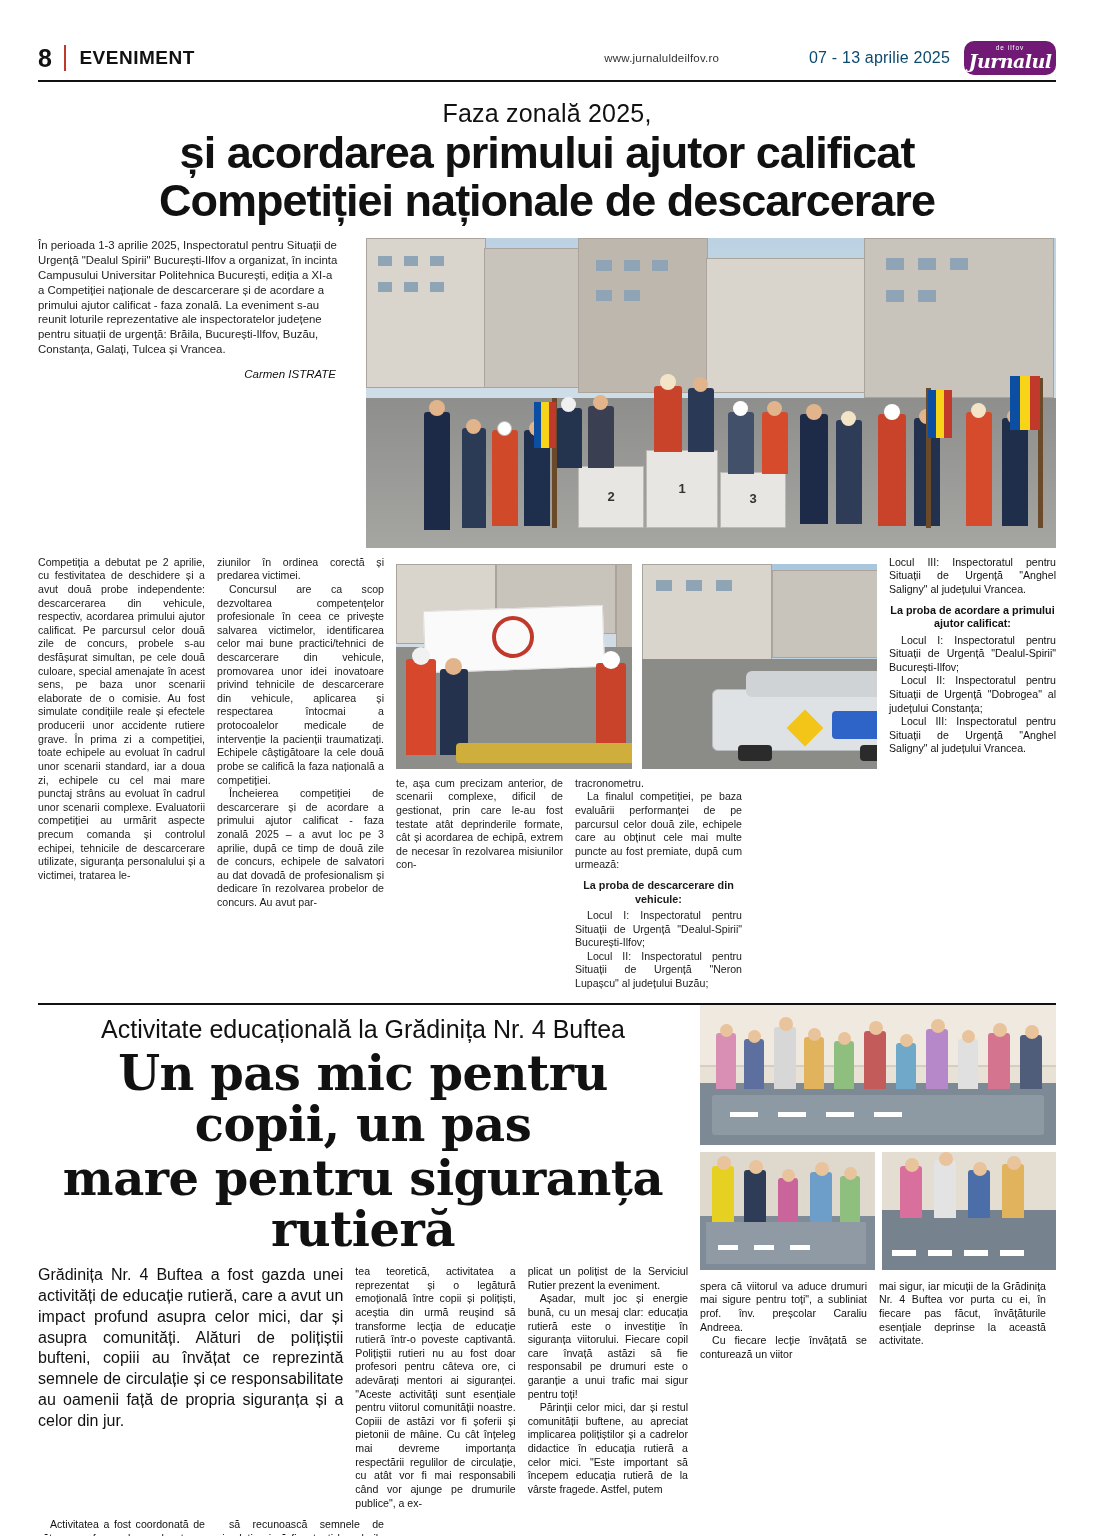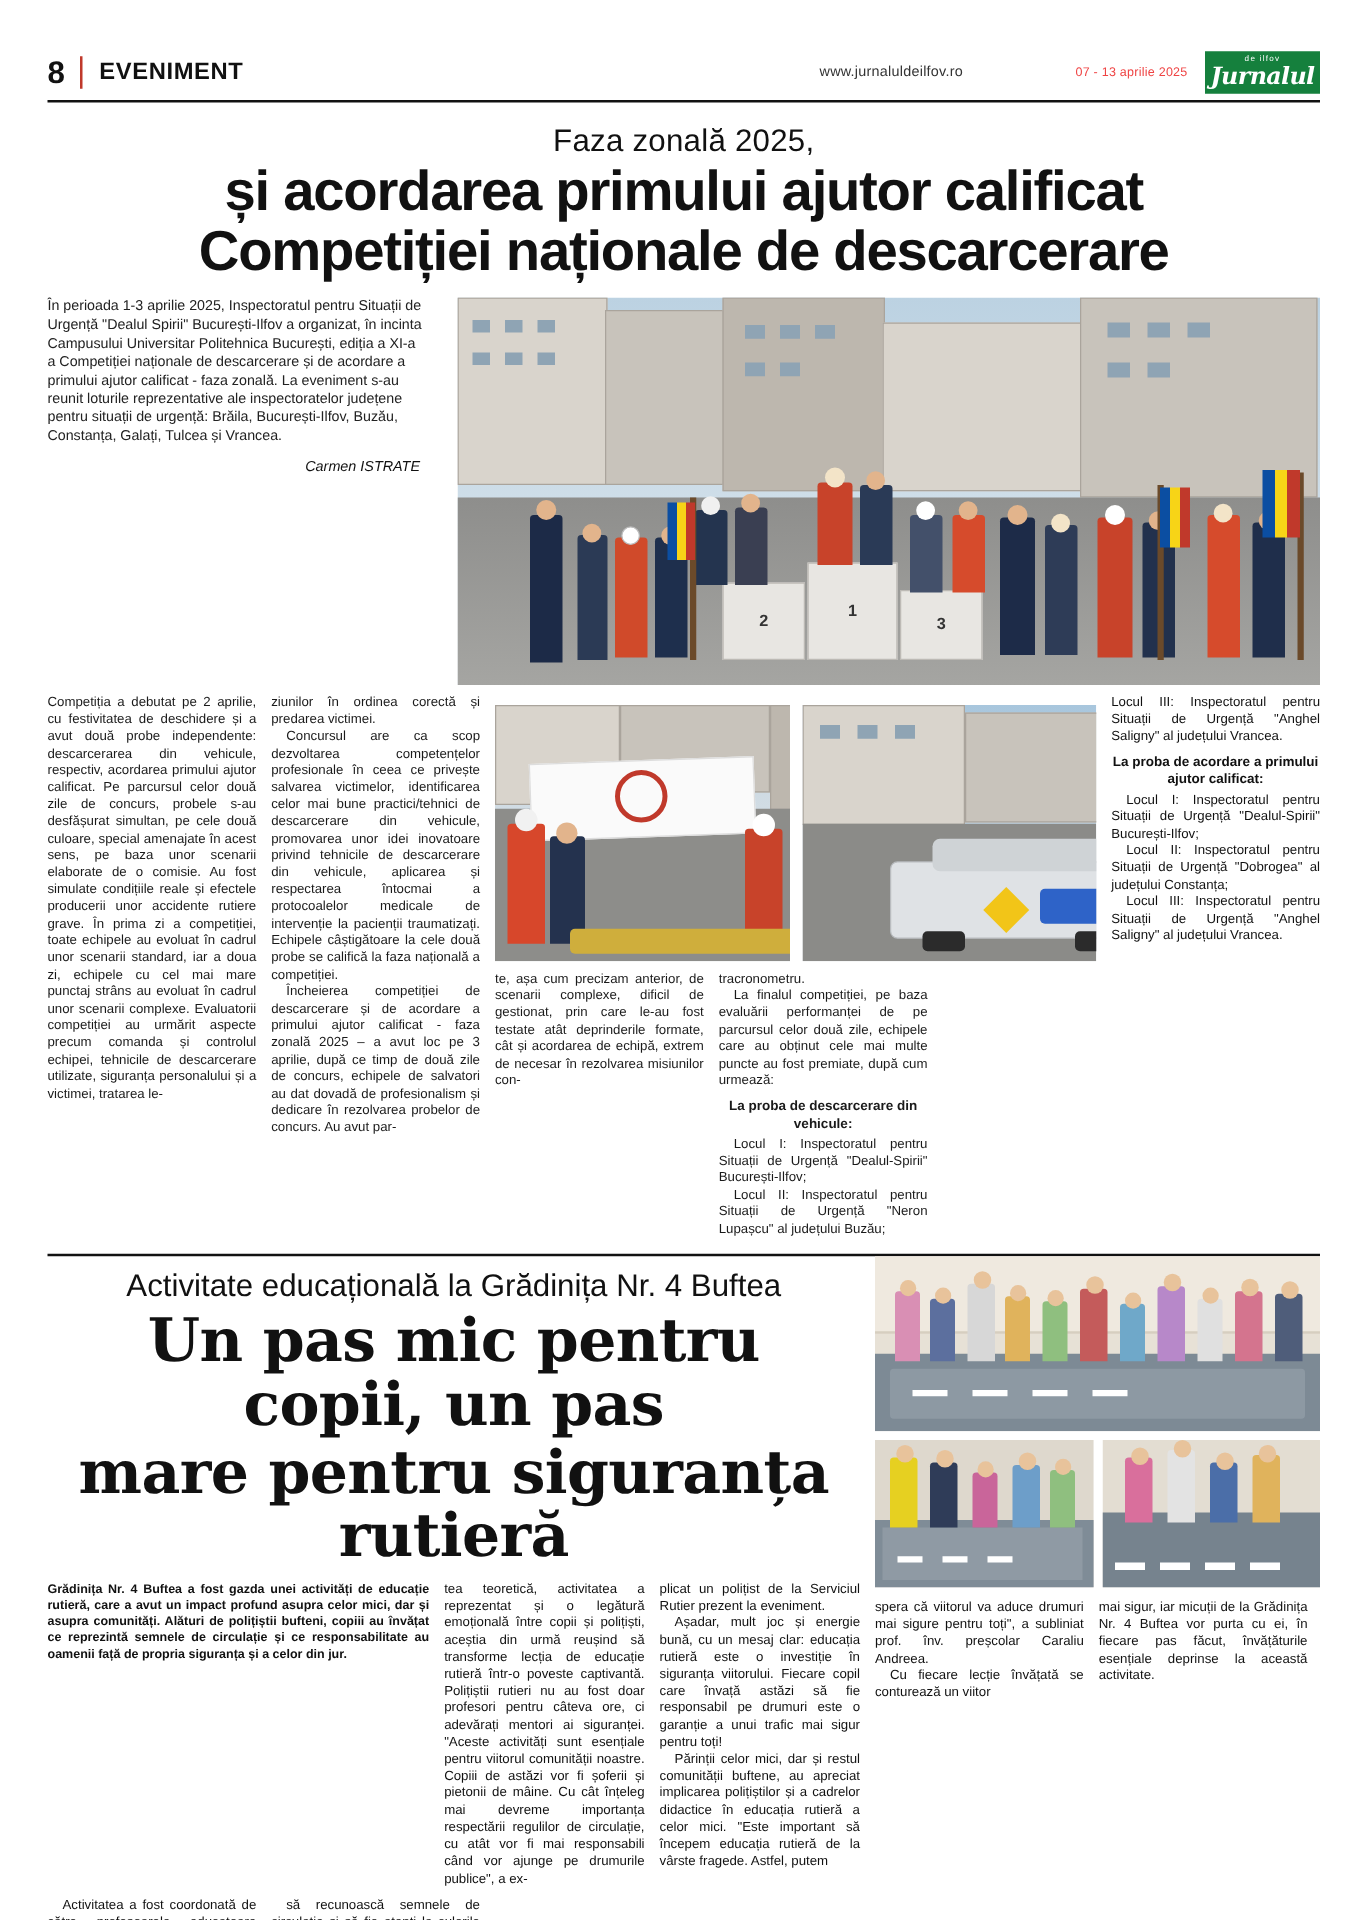--- a/index.html
+++ b/index.html
@@ -13,23 +13,23 @@
   }
   .page { position:relative; width:1094px; height:1536px; padding:40px 38px 20px 38px; }
 
   
   .masthead { display:flex; align-items:center; height:42px; border-bottom:2px solid #111; padding-bottom:4px; }
   .folio { font-size:25px; font-weight:bold; letter-spacing:-0.5px; color:#111; }
   .folio-sep { width:2px; height:26px; background:#c0392b; margin:0 13px 0 13px; }
   .section-name { font-size:19px; font-weight:bold; letter-spacing:0.5px; color:#111; }
   .mast-spacer { flex:1; }
   .site-url { font-size:11.5px; color:#333; letter-spacing:0.2px; margin-right:90px; }
-  .issue-date { font-size:10px; color:#ef4444; letter-spacing:0.2px; margin-right:14px; }
-  .logo { width:92px; height:34px; background:#15803d; color:#fff; display:flex; flex-direction:column;
-          align-items:center; justify-content:center; line-height:1; position:relative; }
+  .issue-date { font-size:16px; color:#0c4a6e; letter-spacing:0.2px; margin-right:14px; }
+  .logo { width:92px; height:34px; background:#701a75; color:#fff; display:flex; flex-direction:column;
+          align-items:center; justify-content:center; line-height:1; position:relative;border-radius:10px; }
   .logo .de-ilfov { font-size:6.5px; letter-spacing:1px; text-transform:lowercase; margin-bottom:1px; }
   .logo .jurnalul { font-family:"DejaVu Serif", serif; font-size:19px; font-weight:bold; font-style:italic; letter-spacing:-0.5px; }
 
   
   .kicker { text-align:center; font-size:25px; color:#111; margin:17px 0 0 0; font-weight:400; letter-spacing:0.2px; }
   .headline { text-align:center; font-weight:bold; line-height:1.02; margin:2px 0 0 0; letter-spacing:-1px; }
   .h1 { font-size:46px; }
   .h2 { font-size:45px; }
   .h3 { font-size:45px; }
 
@@ -51,21 +51,21 @@
   .subhead { text-align:center; font-weight:bold; font-size:10.8px; line-height:1.25; margin:7px 0 3px 0; }
 
   .rule { height:2px; background:#111; margin:12px 0 0 0; }
 
   
   .a2-kicker { text-align:center; font-size:25px; margin:10px 0 0 0; letter-spacing:0; }
   .a2-head { text-align:center; font-family:"DejaVu Serif", serif; font-weight:bold; font-size:48px; line-height:1.06; margin:4px 0 0 0; letter-spacing:-0.5px; }
   .a2-col { width:167px; font-size:10.6px; line-height:1.285; text-align:justify; }
   .a2-col p { margin:0; text-indent:12px; }
   .a2-col p.noindent { text-indent:0; }
-  .a2-lead { font-size:10px; line-height:1.3; text-indent:0 !important;font-weight:bold; }
+  .a2-lead { font-size:16px; line-height:1.3; text-indent:0 !important; }
 
   .a2-photos { width:356px; display:flex; flex-direction:column; gap:7px; }
   .ph-wide { height:140px; position:relative; overflow:hidden; }
   .ph-row { display:flex; gap:7px; }
   .ph-sq { flex:1; height:118px; position:relative; overflow:hidden; }
 
   
   .ph { width:100%; height:100%; position:relative; }
   .sky { position:absolute; inset:0; background:linear-gradient(#bcd2e2, #dfe8ee); }
   .ground { position:absolute; left:0; right:0; bottom:0; background:#9a9a98; }

